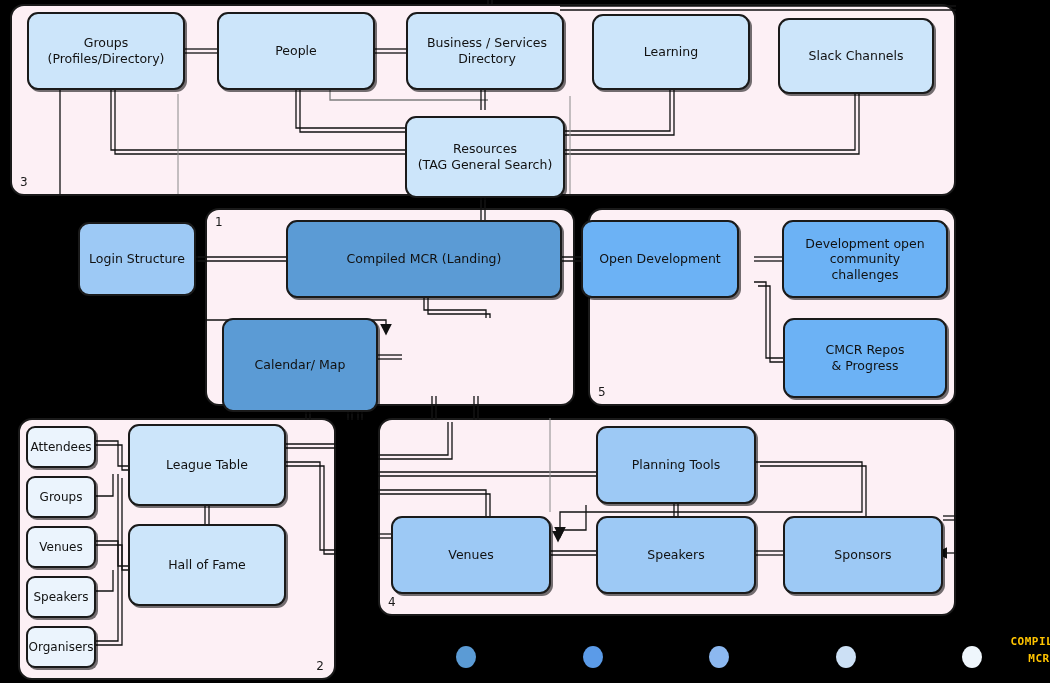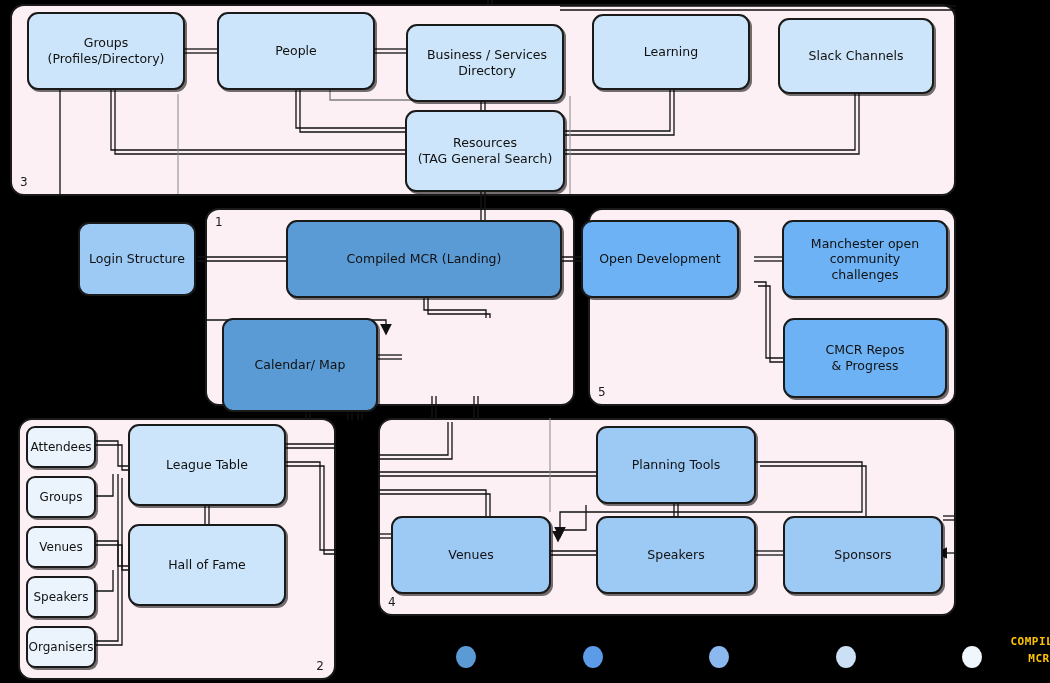--- a/index.html
+++ b/index.html
@@ -292,33 +292,33 @@
       <path d="M178,94 L178,194" stroke="#8a8a8a" stroke-width="1"></path>
       <path d="M570,96 L570,194" stroke="#8a8a8a" stroke-width="1"></path>
       <path d="M560,6 L956,6"></path>
         <path d="M560,10 L956,10"></path>
     </g>
   </svg>
 
   <div class="node n-lightblue" style="left:27px;top:12px;width:158px;height:78px;">Groups
 (Profiles/Directory)</div>
   <div class="node n-lightblue" style="left:217px;top:12px;width:158px;height:78px;">People</div>
-  <div class="node n-lightblue" style="left:406px;top:24px;width:158px;height:78px;padding-left:8px;">Business / Services
+  <div class="node n-lightblue" style="left:406px;top:12px;width:158px;height:78px;padding-left:8px;">Business / Services
 Directory</div>
   <div class="node n-lightblue" style="left:592px;top:14px;width:158px;height:76px;">Learning</div>
   <div class="node n-lightblue" style="left:778px;top:18px;width:156px;height:76px;">Slack Channels</div>
-  <div class="node n-lightblue" style="left:405px;top:110px;width:160px;height:82px;">Resources
+  <div class="node n-lightblue" style="left:405px;top:116px;width:160px;height:82px;">Resources
 (TAG General Search)</div>
 
   <div class="node n-skyblue" style="left:78px;top:222px;width:118px;height:74px;">Login Structure</div>
   <div class="node n-midblue" style="left:286px;top:220px;width:276px;height:78px;">Compiled MCR (Landing)</div>
   <div class="node n-midblue" style="left:222px;top:318px;width:156px;height:94px;">Calendar/ Map</div>
 
   <div class="node n-skyblue" style="left:581px;top:220px;width:158px;height:78px;background:#6cb2f5;">Open Development</div>
-  <div class="node n-skyblue" style="left:782px;top:220px;width:166px;height:78px;background:#6cb2f5;">Manchester open community
+  <div class="node n-skyblue" style="left:782px;top:220px;width:166px;height:78px;background:#6cb2f5;">Development open community
 challenges</div>
   <div class="node n-skyblue" style="left:783px;top:318px;width:164px;height:80px;background:#6cb2f5;">CMCR Repos
 &amp; Progress</div>
 
   <div class="node n-paleblue small" style="left:26px;top:426px;width:70px;height:42px;">Attendees</div>
   <div class="node n-paleblue small" style="left:26px;top:476px;width:70px;height:42px;">Groups</div>
   <div class="node n-paleblue small" style="left:26px;top:526px;width:70px;height:42px;">Venues</div>
   <div class="node n-paleblue small" style="left:26px;top:576px;width:70px;height:42px;">Speakers</div>
   <div class="node n-paleblue small" style="left:26px;top:626px;width:70px;height:42px;">Organisers</div>
   <div class="node n-lightblue" style="left:128px;top:424px;width:158px;height:82px;">League Table</div>

